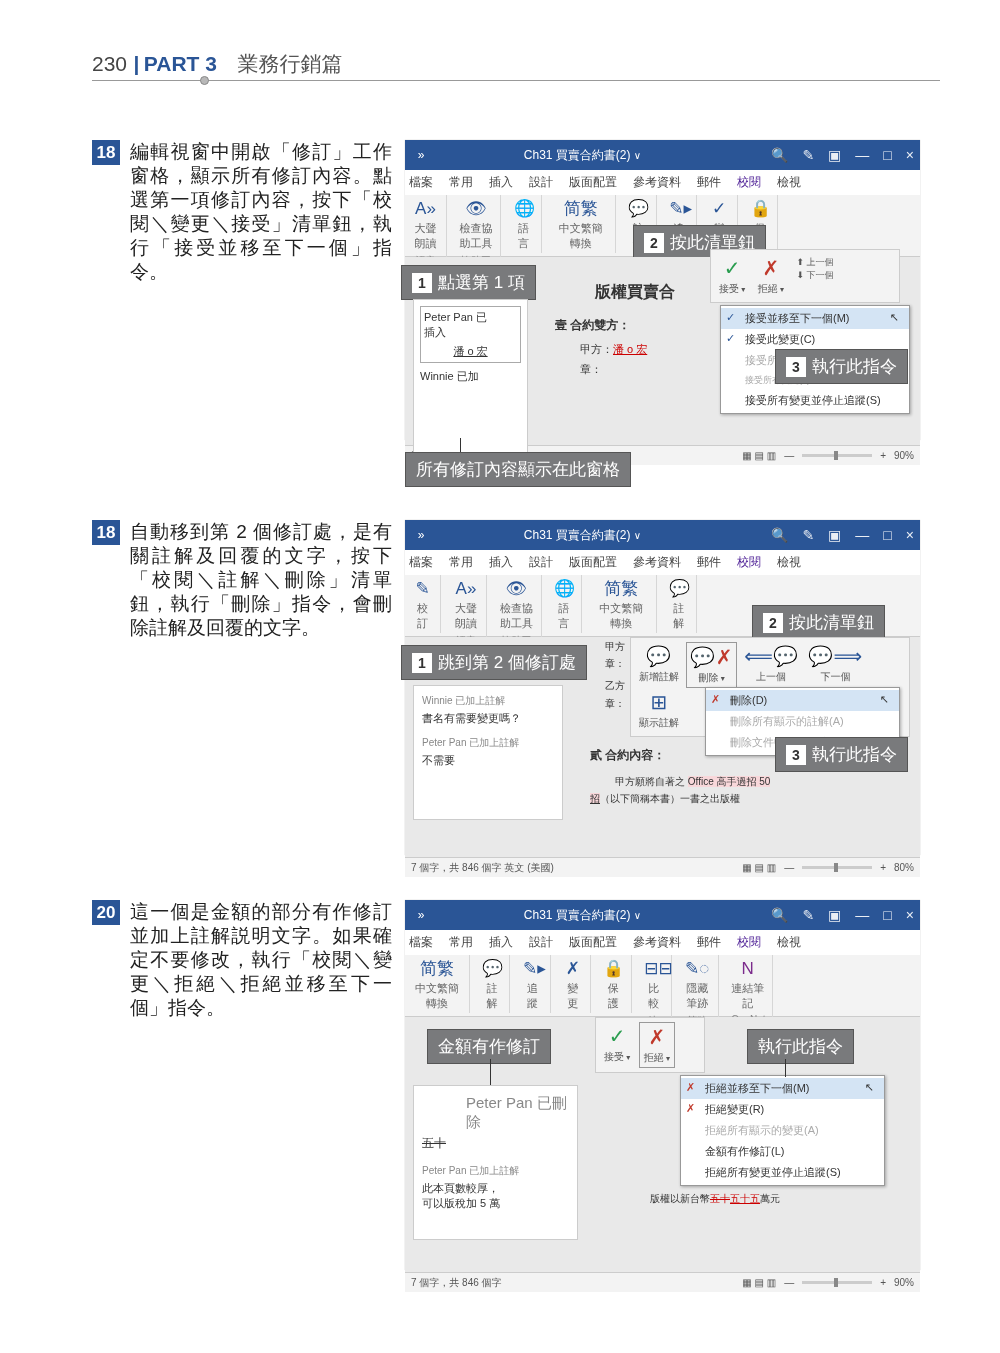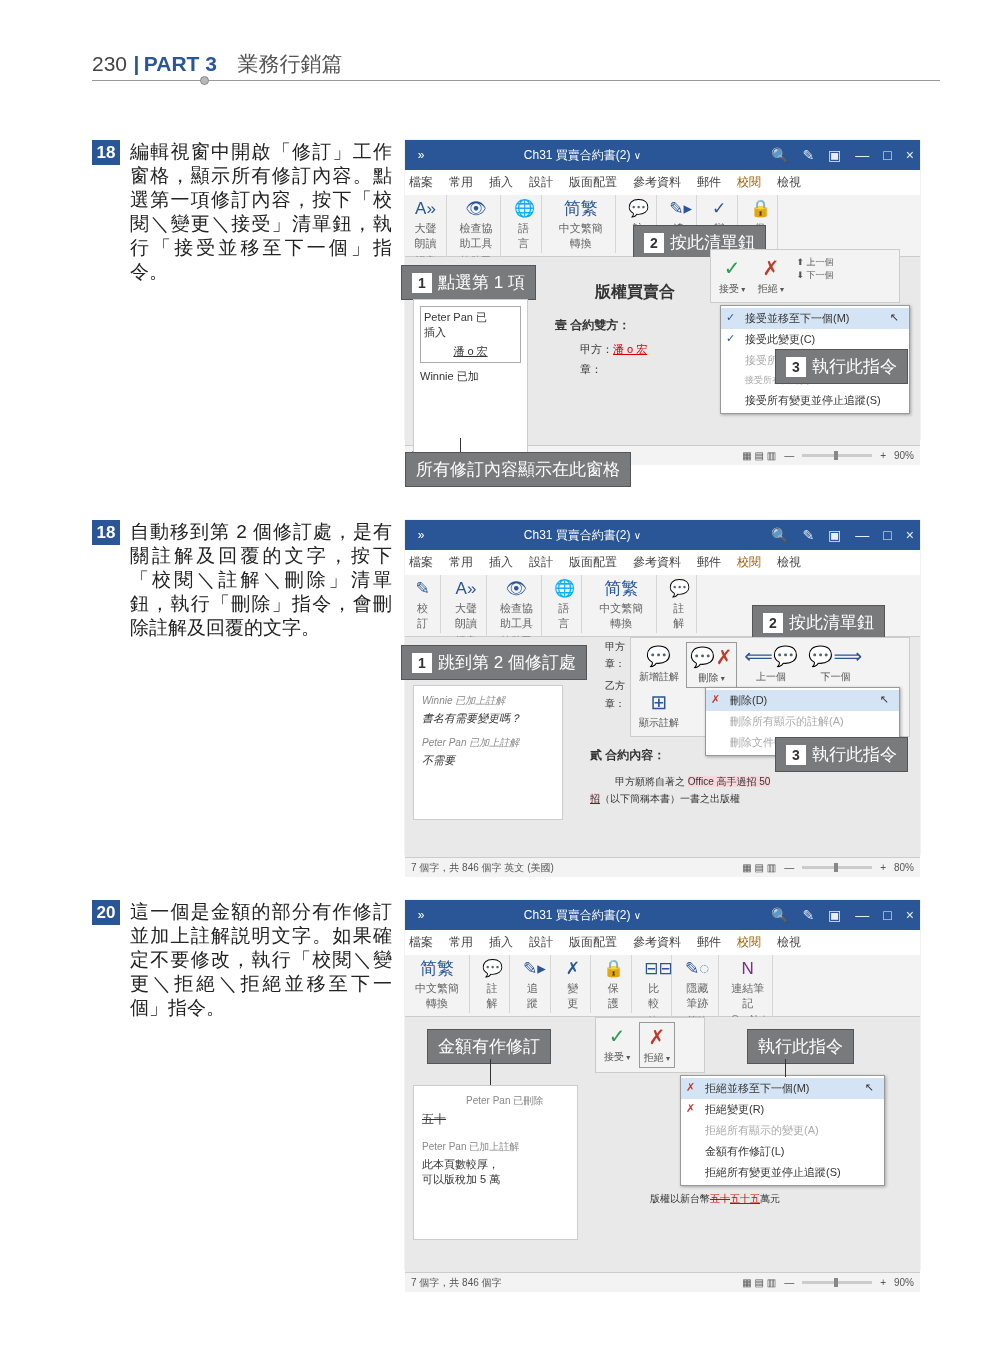--- a/index.html
+++ b/index.html
@@ -11,21 +11,21 @@
   .hrline { position: absolute; top: 80px; left: 92px; right: 60px; height: 1px; background: #999; }
   .hrdot { position:absolute; top:76px; left:200px; width:9px; height:9px; background:#b8b8b8; border-radius:50%; border:1px solid #888;}
   .step { position: absolute; display: flex; }
   .step-num { width: 28px; height: 25px; background: #2a5596; color: #fff; font-size: 17px; text-align: center; line-height: 25px; font-weight: bold; flex-shrink:0; }
   .step-text { margin-left: 10px; width: 262px; font-size: 19px; line-height: 24px; text-align: justify; color: #222; }
   .screenshot { position: absolute; background: #fff; box-shadow: 0 0 1px rgba(0,0,0,.3); }
   .titlebar { height: 30px; background: #2a5596; display:flex; align-items:center; color:#fff; font-size:12px; padding:0 6px; }
   .tb-left{flex:0 0 20px; text-align:center;} .tb-center{flex:1; text-align:center;} .tb-right{flex:0 0 180px; display:flex; justify-content:flex-end; gap:14px; font-size:14px;}
   .tb-right span{opacity:.9;}
   .tabs { height: 25px; background: #fff; display:flex; align-items:center; font-size:12px; color:#444; padding-left:4px; gap:16px;}
-  .tabs .active{color:#a16207;}
+  .tabs .active{color:#4c1d95;}
   .ribbon { background:#f3f3f3; border-bottom:1px solid #ccc; position:relative; }
   .rib-group{display:inline-block; vertical-align:top; border-right:1px solid #d6d6d6; padding:4px 8px 2px; text-align:center; font-size:11px; color:#666;}
   .rib-icon{display:block; margin:0 auto 2px; color:#2a5596; font-size:17px; line-height:20px;}
   .rib-small{font-size:10px; color:#888; margin-top:3px; display:block;}
   .doc-area{background:#e9e9e9; position:relative;}
   .pane{position:absolute; background:#fff; border:1px solid #ccc; font-size:11px;}
   .callout{position:absolute; background:#797a7c; color:#fff; font-size:17px; padding:5px 10px; border:1px solid #555; white-space:nowrap; display:flex; align-items:center;}
   .callout .cn{background:#fff; color:#333; width:20px; height:20px; text-align:center; line-height:20px; margin-right:6px; font-weight:bold; font-size:14px;}
   .statusbar{height:20px; background:#f3f3f3; border-top:1px solid #ccc; font-size:10px; color:#555; display:flex; align-items:center; padding:0 6px; justify-content:space-between;}
   .status-l,.status-r{display:flex; gap:8px; align-items:center;}
@@ -199,21 +199,21 @@
   <div class="callout" style="top:85px; left:347px;">
       <span class="cn">2</span>
       <span>按此清單鈕</span>
     </div>
   <div class="doc-area" style="height:220px; position:relative;">
     <div class="callout" style="top:8px; left:-4px;">
         <span class="cn">1</span>
         <span>跳到第 2 個修訂處</span>
       </div>
 
-    <div class="pane" style="top:48px; left:8px; width:150px; height:135px; padding:8px;font-style:italic;">
+    <div class="pane" style="top:48px; left:8px; width:150px; height:135px; padding:8px;">
       <div style="color:#888; font-size:10px;">Winnie  已加上註解</div>
       <div style="font-size:11px; margin:3px 0 10px;">書名有需要變更嗎？</div>
       <div style="color:#888; font-size:10px;">Peter Pan  已加上註解</div>
       <div style="font-size:11px; margin-top:3px;">不需要</div>
     </div>
 
     <div style="position:absolute; top:0px; right:10px; background:#f3f3f3; border:1px solid #ccc; padding:4px; width:280px; font-size:10px;">
       <span class="big-btn"><span class="bi" style="color:#2a5596;">💬</span><span>新增註解</span></span>
       <span class="big-btn" style="border:1px solid #999;"><span class="bi" style="color:#c0392b;">💬✗</span><span>刪除</span><span style="font-size:8px;"> ▾</span></span>
       <span class="big-btn"><span class="bi" style="color:#2a5596;">⟸💬</span><span>上一個</span></span>
@@ -300,21 +300,21 @@
     <div class="callout" style="top:12px; right:66px;">
         <span>執行此指令</span>
       </div>
 
     <div style="position:absolute; top:0px; left:190px; background:#f3f3f3; border:1px solid #ccc; padding:4px; width:110px;">
       <span class="big-btn"><span class="bi" style="color:#2a9d4f;">✓</span><span>接受</span><span style="font-size:8px;"> ▾</span></span>
       <span class="big-btn" style="border:1px solid #999;"><span class="bi" style="color:#c0392b;">✗</span><span>拒絕</span><span style="font-size:8px;"> ▾</span></span>
     </div>
 
     <div class="pane" style="top:68px; left:8px; width:165px; height:155px; padding:8px;">
-      <div style="color:#888; font-size:10px;padding-left:44px;">Peter Pan  已刪除</div>
+      <div style="color:#888; font-size:15px;padding-left:44px;">Peter Pan  已刪除</div>
       <div style="font-size:12px; margin:3px 0 12px; text-decoration:line-through;">五十</div>
       <div style="color:#888; font-size:10px;">Peter Pan  已加上註解</div>
       <div style="font-size:11px; margin-top:3px;">此本頁數較厚，</div>
       <div style="font-size:11px;">可以版稅加 5 萬</div>
     </div>
 
     <div class="menu" style="top:58px; right:35px; width:205px;">
       <div class="menu-item sel"><span class="menu-icon-l" style="color:#c0392b;">✗</span><span>拒絕並移至下一個(M)</span> <span style="float:right;">↖</span></div>
       <div class="menu-item"><span class="menu-icon-l" style="color:#c0392b;">✗</span><span>拒絕變更(R)</span></div>
       <div class="menu-item dis"><span>拒絕所有顯示的變更(A)</span></div>

